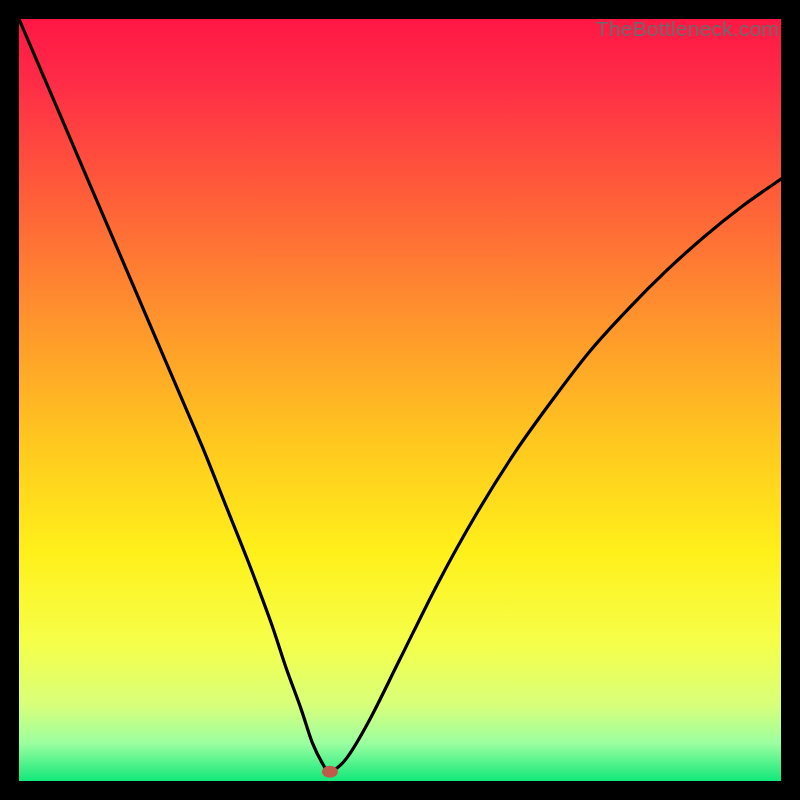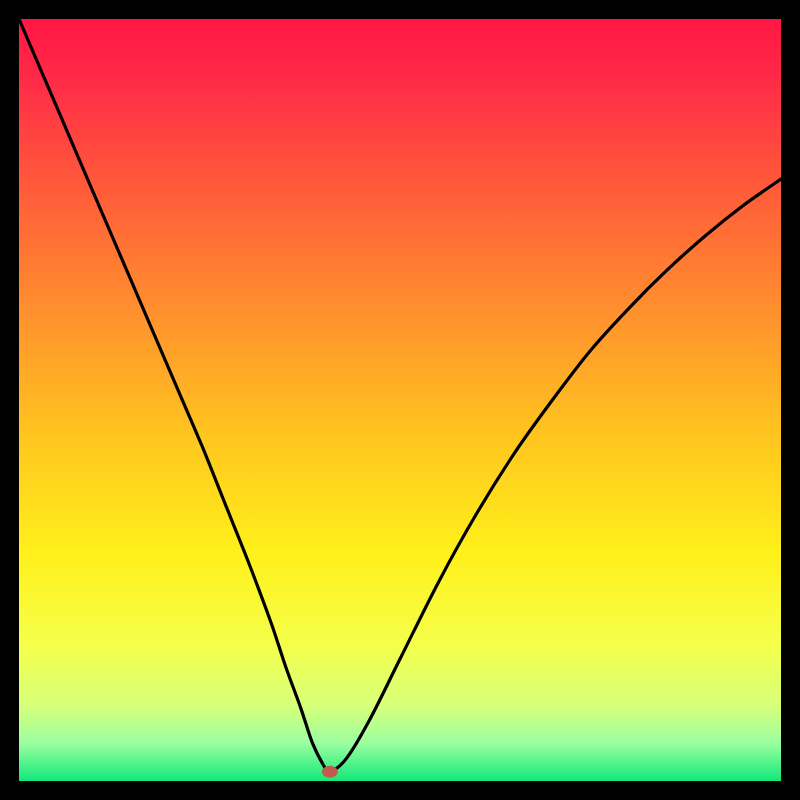--- a/index.html
+++ b/index.html
@@ -53,13 +53,14 @@
           <stop offset="82%" stop-color="#f5ff4a"></stop>
           <stop offset="90%" stop-color="#d8ff7a"></stop>
           <stop offset="95%" stop-color="#9cffa0"></stop>
           <stop offset="100%" stop-color="#12e87a"></stop>
         </linearGradient>
     </defs>
     <rect x="0" y="0" width="762" height="762" fill="url(#bg-grad)"></rect>
     <path id="curve" fill="none" stroke="#000000" stroke-width="3.2" stroke-linejoin="round" stroke-linecap="round" d="M 0.00 0.00 C 3.81 8.89 15.24 35.56 22.86 53.34 C 30.48 71.12 38.10 88.90 45.72 106.68 C 53.34 124.46 60.96 142.24 68.58 160.02 C 76.20 177.80 83.82 195.58 91.44 213.36 C 99.06 231.14 106.68 248.92 114.30 266.70 C 121.92 284.48 129.54 302.26 137.16 320.04 C 144.78 337.82 152.40 355.60 160.02 373.38 C 167.64 391.16 175.26 408.30 182.88 426.72 C 190.50 445.13 198.12 464.82 205.74 483.87 C 213.36 502.92 220.98 521.34 228.60 541.02 C 236.22 560.70 245.11 584.20 251.46 601.98 C 257.81 619.76 261.62 633.10 266.70 647.70 C 271.78 662.31 277.50 676.91 281.94 689.61 C 286.38 702.31 289.56 714.38 293.37 723.90 C 297.18 733.42 301.88 741.93 304.80 746.76 C 307.72 751.59 307.09 754.13 310.90 752.86 C 314.71 751.59 321.06 747.78 327.66 739.14 C 334.26 730.50 341.63 717.55 350.52 701.04 C 359.41 684.53 369.57 662.94 381.00 640.08 C 392.43 617.22 406.40 588.01 419.10 563.88 C 431.80 539.75 444.50 516.89 457.20 495.30 C 469.90 473.71 482.60 453.39 495.30 434.34 C 508.00 415.29 520.70 398.14 533.40 381.00 C 546.10 363.86 558.80 346.71 571.50 331.47 C 584.20 316.23 596.90 302.89 609.60 289.56 C 622.30 276.23 635.00 263.52 647.70 251.46 C 660.40 239.39 673.10 227.97 685.80 217.17 C 698.50 206.38 711.20 196.21 723.90 186.69 C 736.60 177.16 755.65 164.46 762.00 160.02 "></path>
     <ellipse id="marker" cx="310.89599999999996" cy="752.856" rx="8" ry="6" fill="#c05a4a"></ellipse>
   </svg>
+  <div class="watermark">TheBottleneck.com</div>
 </div>
 
 </body></html>

